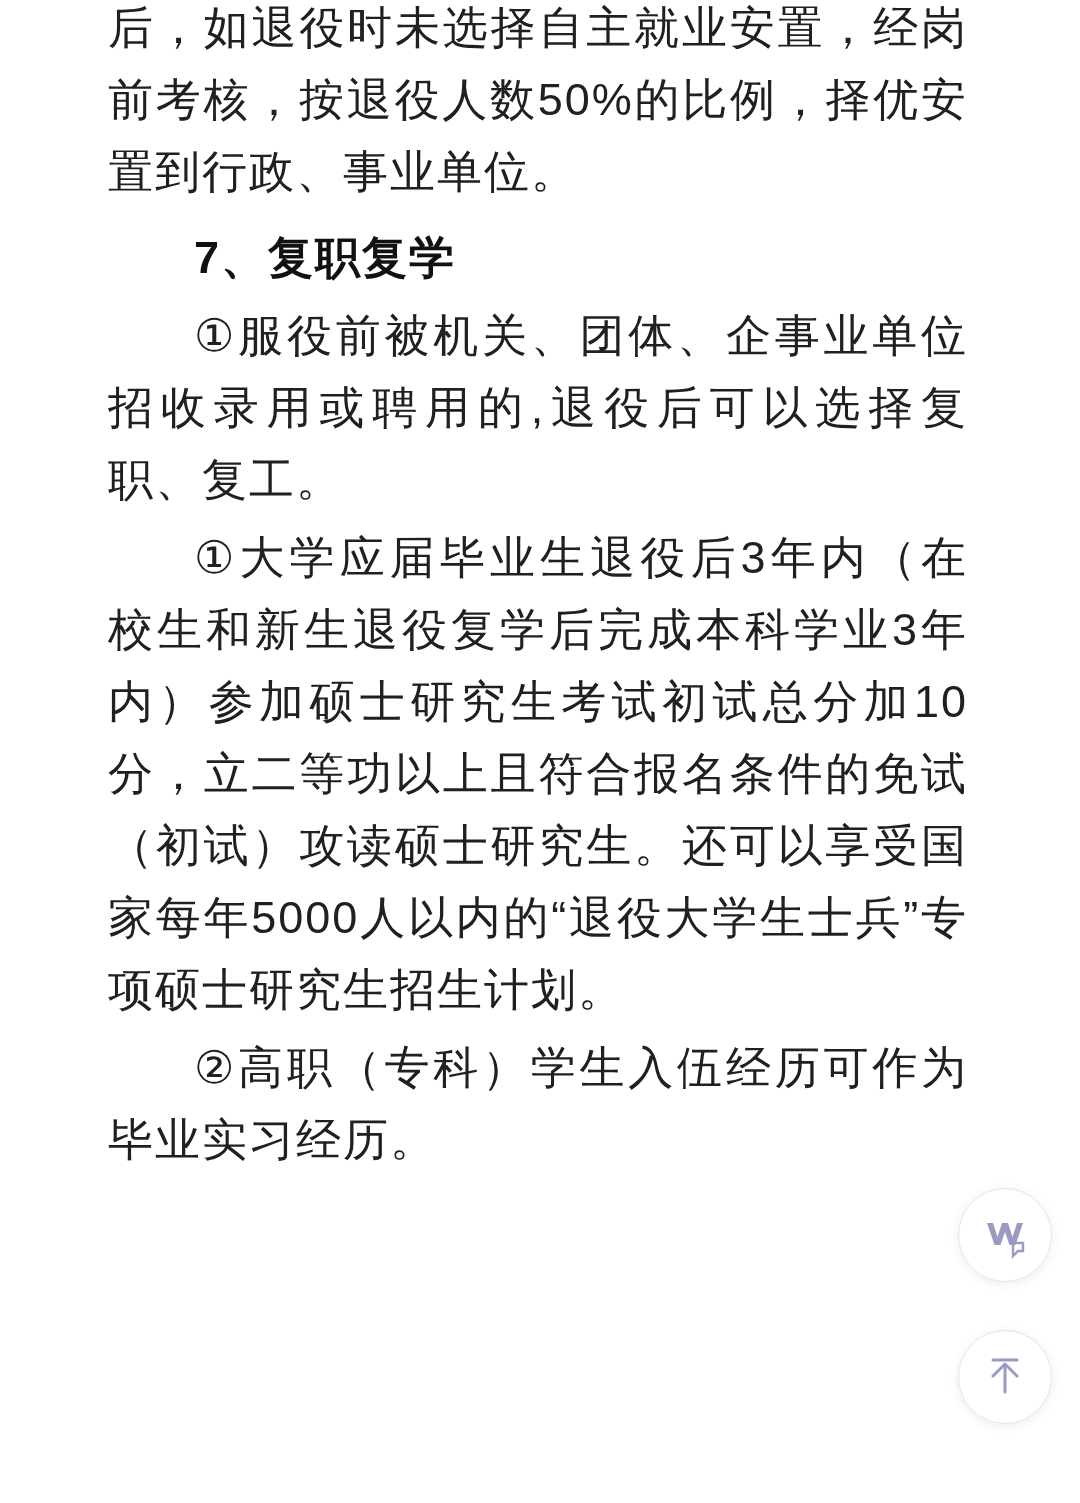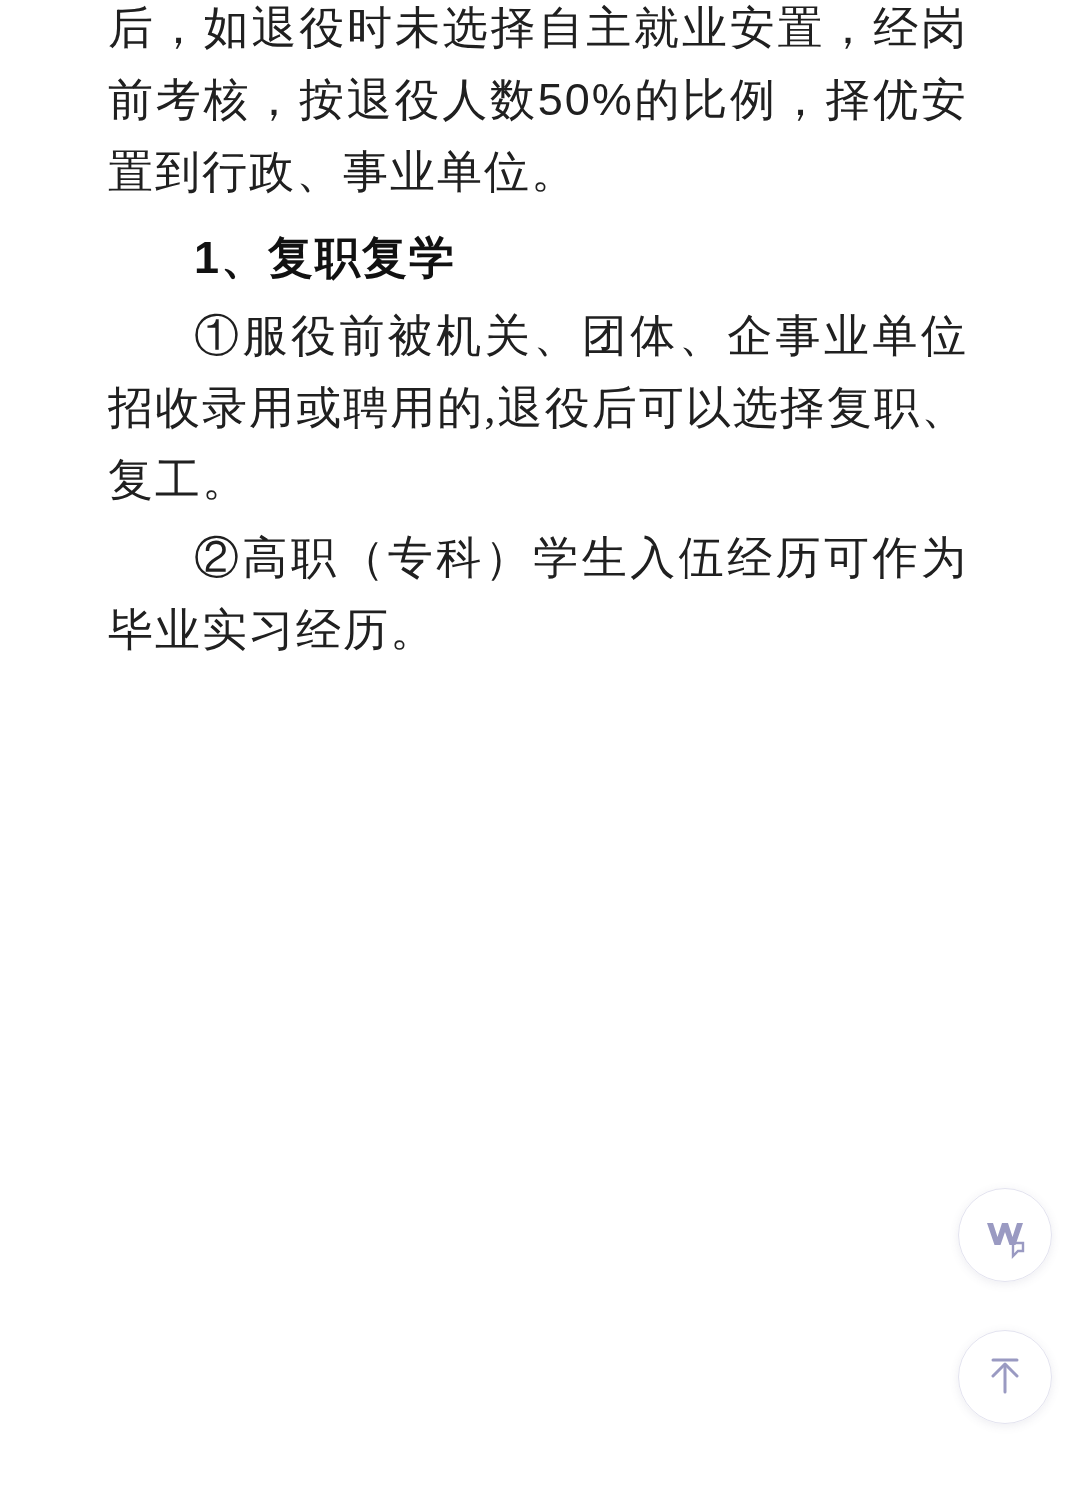--- a/index.html
+++ b/index.html
@@ -39,21 +39,20 @@
     line-height: 72px;
     letter-spacing: 2px;
     text-align: justify;
     text-justify: inter-ideograph;
     color: #202020;
     font-weight: 400;
   }
 
   .para.indent {
     text-indent: 86px;
-    font-family: Liberation Serif, serif;
   }
 
   .heading {
     margin: 14px 0 6px 0;
     font-size: 45px;
     line-height: 72px;
     letter-spacing: 2px;
     font-weight: 700;
     text-indent: 86px;
     color: #111111;
@@ -93,26 +92,27 @@
 </style>
 </head>
 <body>
 
 <div class="page">
 
   <div class="doc-body">
 
     <p class="para">后，如退役时未选择自主就业安置，经岗前考核，按退役人数50%的比例，择优安置到行政、事业单位。</p>
 
-    <p class="heading">1、复职复学</p>
+    <p class="heading">7、复职复学</p>
 
     <p class="para indent">①服役前被机关、团体、企事业单位招收录用或聘用的,退役后可以选择复职、复工。</p>
 
 
 
+    <p class="para indent">①大学应届毕业生退役后3年内（在校生和新生退役复学后完成本科学业3年内）参加硕士研究生考试初试总分加10分，立二等功以上且符合报名条件的免试（初试）攻读硕士研究生。还可以享受国家每年5000人以内的“退役大学生士兵”专项硕士研究生招生计划。</p>
 
     <p class="para indent">②高职（专科）学生入伍经历可作为毕业实习经历。</p>
 
   </div>
 
   <div class="fab fab-wps">
     <span>
       <svg width="52" height="52" viewBox="0 0 52 52" aria-hidden="true">
         <path d="M8 14 L14 14 L18.5 28 L23 14 L29 14 L33.5 28 L38 14 L44 14 L36.5 36 L30.5 36 L26 23 L21.5 36 L15.5 36 Z" fill="#9a9ac2"></path>
         <path d="M34 34 L44 34 L44 42 L39 42 L34 47 Z" fill="none" stroke="#9a9ac2" stroke-width="2.4"></path>

